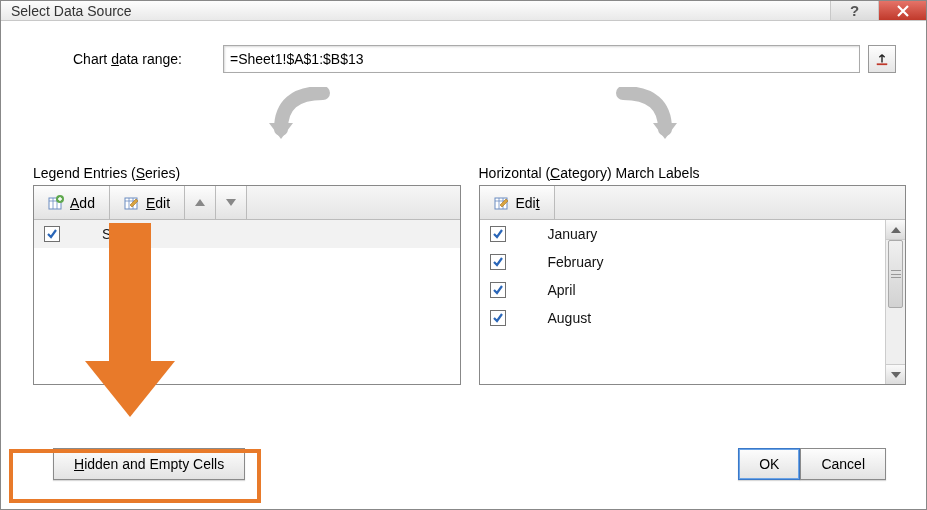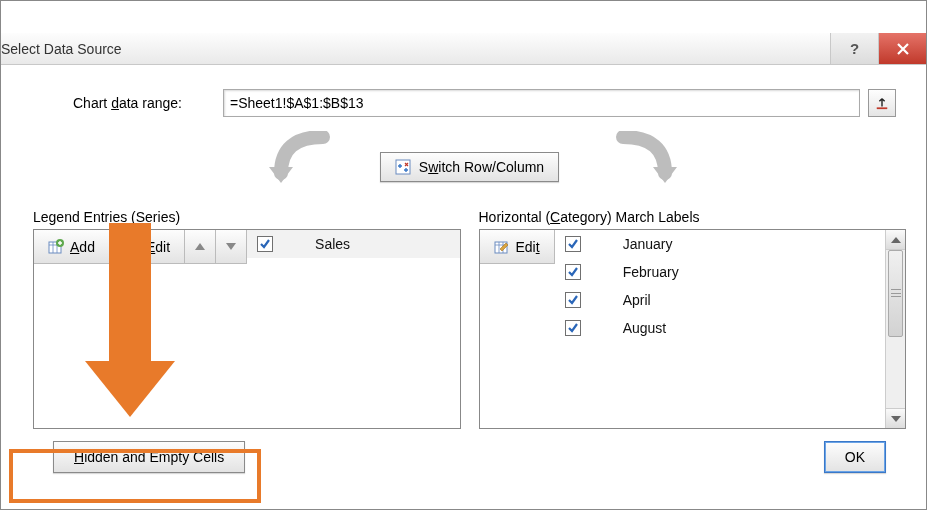--- a/index.html
+++ b/index.html
@@ -14,27 +14,27 @@
     width: 927px;
     height: 510px;
     background: #fff;
     border: 1px solid #888;
     box-shadow: 0 0 15px rgba(0,0,0,0.4);
     display: flex;
     flex-direction: column;
     position: relative;
   }
   .titlebar {
-    height: 32px;
+    height: 20px;
     background: linear-gradient(#fdfdfd, #e9e9e9);
     border-bottom: 1px solid #c8c8c8;
     display: flex;
     align-items: center;
     justify-content: space-between;
-    margin-top: 32px;
+    padding-left: 10px;
   }
   .titlebar-title {
     font-size: 14px;
     color: #333;
   }
   .titlebar-controls {
     display: flex;
     height: 100%;
     align-items: stretch;
   }
@@ -138,20 +138,21 @@
   }
   .pane-label {
     font-size:14px;
     margin-bottom:4px;
   }
   .pane-label .u { text-decoration: underline; }
   .pane-box {
     border:1px solid #888;
     background:#fff;
     display:flex;
+    flex-direction:column;
     height: 200px;
     position: relative;
   }
   .toolbar {
     height:34px;
     border-bottom:1px solid #bbb;
     display:flex;
     align-items:stretch;
     background: linear-gradient(#f6f6f6,#e5e5e5);
   }
@@ -226,20 +227,21 @@
   .sb-grip{width:10px;height:8px;border-top:1px solid #999;border-bottom:1px solid #999; position:relative;}
   .sb-grip:before{content:"";position:absolute;top:3px;left:0;right:0;border-top:1px solid#999;}
 
   .sb-tri{width:0;height:0;border-left:5px solid transparent;border-right:5px solid transparent;}
   .sb-tri.up{border-bottom:6px solid #666;}
   .sb-tri.dn{border-top:6px solid #666;}
 
   .footer {
     height: 52px;
     display:flex;
+    align-items:center;
     justify-content: space-between;
     padding: 0 20px 6px 20px;
   }
   .btn {
     height:32px;
     padding:0 20px;
     font-size:14px;
     border:1px solid #8a8a8a;
     background: linear-gradient(#fdfdfd, #e3e3e3);
     box-shadow: 0 1px 1px rgba(0,0,0,0.15);
@@ -322,31 +324,20 @@
         <svg viewBox="0 0 80 60">
             <path d="M60 6 Q18 6 18 42" stroke="#bdbdbd" stroke-width="14" fill="none" stroke-linecap="round"></path>
             <path d="M6 36 L18 52 L30 36 Z" fill="#bdbdbd"></path>
           </svg>
       </div>
       <div class="curved-arrow right">
         <svg viewBox="0 0 80 60">
             <path d="M20 6 Q62 6 62 42" stroke="#bdbdbd" stroke-width="14" fill="none" stroke-linecap="round"></path>
             <path d="M50 36 L62 52 L74 36 Z" fill="#bdbdbd"></path>
           </svg>
-      </div>
-      <div class="switch-btn">
-        <span class="ico">
-          <svg viewBox="0 0 16 16">
-              <rect x="1" y="1" width="14" height="14" fill="#fff" stroke="#6a8bc0"></rect>
-              <path d="M3 7 L7 7 M5 5 L5 9" stroke="#3a78c8" stroke-width="1.4"></path>
-              <path d="M9 11 L13 11 M11 9 L11 13" stroke="#3a78c8" stroke-width="1.4"></path>
-              <path d="M10 4 L13 7 M13 4 L10 7" stroke="#c0392b" stroke-width="1.2"></path>
-            </svg>
-        </span>
-        <span class="label"><span>S</span><span class="u">w</span><span>itch Row/Column</span></span>
       </div>
     </div>
 
     <div class="mid">
 
       <div class="pane">
         <div class="pane-label">
           <span>Legend Entries (</span><span class="u">S</span><span>eries)</span>
         </div>
         <div class="pane-box">
@@ -461,20 +452,23 @@
     </div>
 
     <div class="footer">
       <div class="btn">
         <span><span class="u">H</span><span>idden and Empty Cells</span></span>
       </div>
       <div class="footer-right">
         <div class="btn ok">
             <span>OK</span>
           </div>
+        <div class="btn">
+            <span>Cancel</span>
+          </div>
       </div>
     </div>
 
     <div class="highlight-box"></div>
 
   </div>
 
   <div class="big-arrow">
     <div class="shaft"></div>
     <div class="head"></div>

